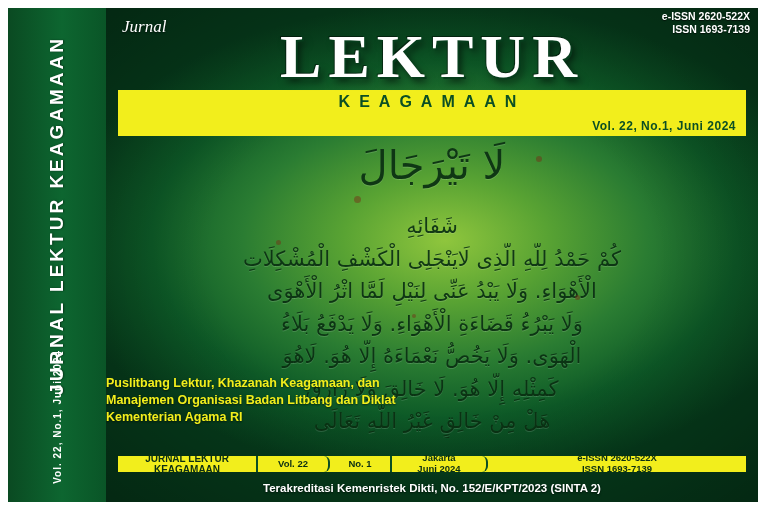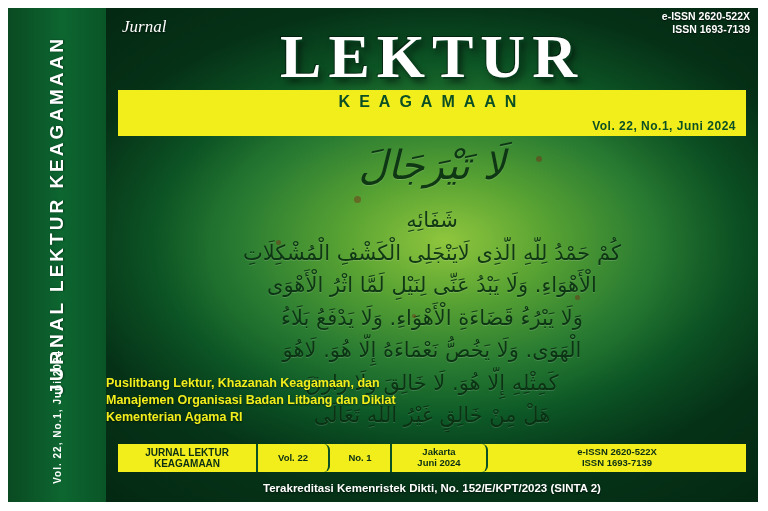--- a/index.html
+++ b/index.html
@@ -217,22 +217,21 @@
     direction: rtl;
     opacity: 0.92;
     text-shadow: 0 1px 0 rgba(255,255,255,0.15);
     padding-top: 6px;
     box-sizing: border-box;
   }
   .calligraphy .big {
     font-size: 40px;
     letter-spacing: -2px;
     display: block;
-    margin-bottom: 8px;
-    font-style: italic;
+    margin-bottom: 14px;
   }
   .calligraphy .line {
     display: block;
     font-size: 21px;
     white-space: nowrap;
     overflow: hidden;
   }
 
   .publisher {
     position: absolute;
@@ -246,21 +245,21 @@
     font-weight: bold;
     line-height: 1.35;
     text-shadow: 0 1px 2px rgba(0,0,0,0.55);
   }
 
   .meta-strip {
     position: absolute;
     left: 12px;
     right: 12px;
     bottom: 30px;
-    height: 28px;
+    height: 16px;
     background: #f2ee1c;
     z-index: 14;
     display: flex;
     align-items: stretch;
   }
   .meta-cell {
     flex: 0 0 auto;
     display: flex;
     align-items: center;
     justify-content: center;

